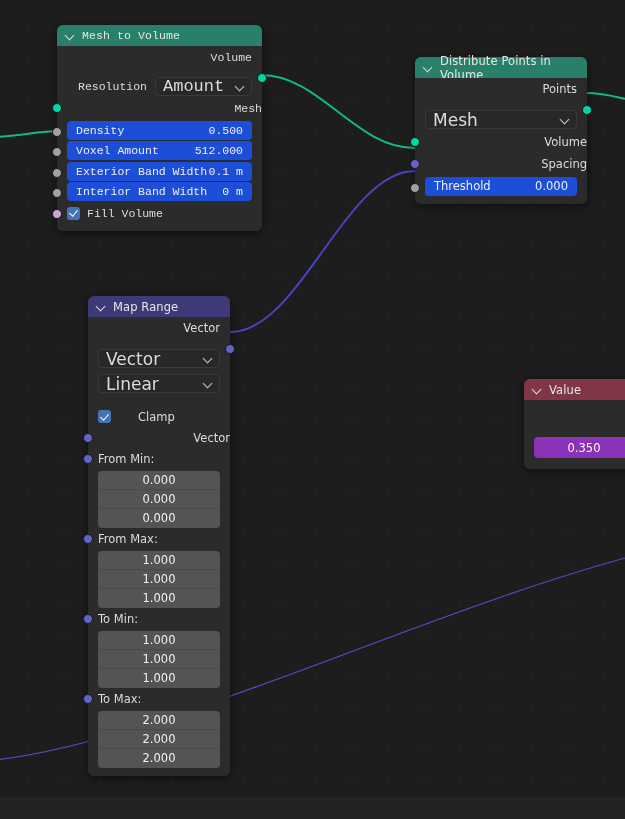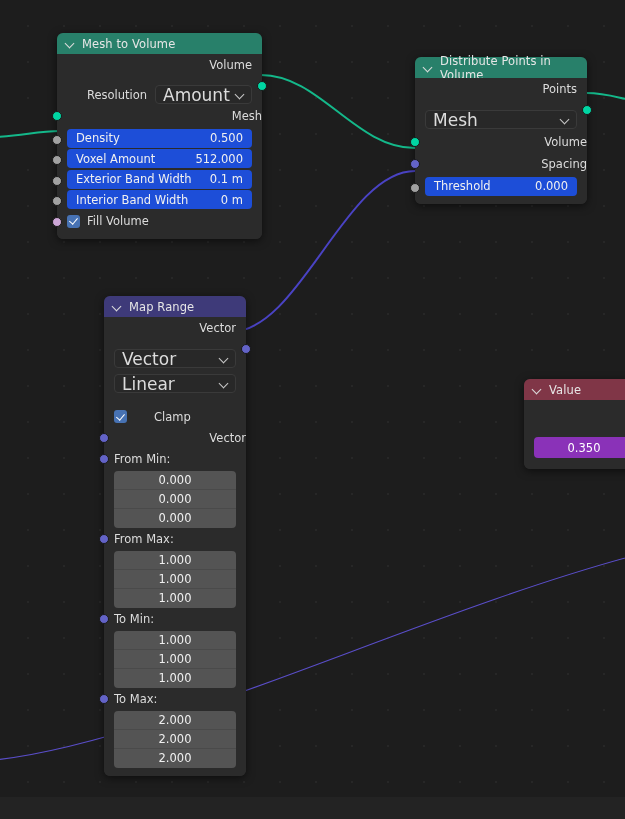--- a/index.html
+++ b/index.html
@@ -223,21 +223,21 @@
 
     <path d="M 261 75 C 320 75, 355 148, 415 148" fill="none" stroke="#14b88a" stroke-width="2"></path>
 
     <path d="M 230 332 C 300 332, 345 171, 415 171" fill="none" stroke="#4a43c4" stroke-width="2"></path>
 
     <path d="M 587 93 C 605 93, 615 97, 635 101" fill="none" stroke="#14b88a" stroke-width="2"></path>
 
     <path d="M -5 760 C 160 742, 420 612, 640 554" fill="none" stroke="#5a4ec9" stroke-width="1.1"></path>
   </svg>
 
-  <div class="node" style="left:57px; top:33px; width:205px;">
+  <div class="node" style="left:57px; top:25px; width:205px;font-family:Liberation Mono, monospace;">
     <div class="node-header hdr-green">
       <span class="chev"></span>
       <span>Mesh to Volume</span>
     </div>
     <div class="node-body">
 
       <div class="out-row">
         <span>Volume</span>
         <span class="socket sock-geo" style="right:-5px; top:27px;"></span>
       </div>
@@ -331,21 +331,21 @@
         <span class="socket sock-float" style="left:-5px; top:6px;"></span>
         <div class="field">
           <span class="fname">Threshold</span>
           <span class="fval">0.000</span>
         </div>
       </div>
 
     </div>
   </div>
 
-  <div class="node" style="left:104px; top:296px; width:142px;">
+  <div class="node" style="left:88px; top:296px; width:142px;">
     <div class="node-header hdr-purple">
       <span class="chev"></span>
       <span>Map Range</span>
     </div>
     <div class="node-body">
 
       <div class="out-row">
         <span>Vector</span>
         <span class="socket sock-vec" style="right:-5px; top:27px;"></span>
       </div>

